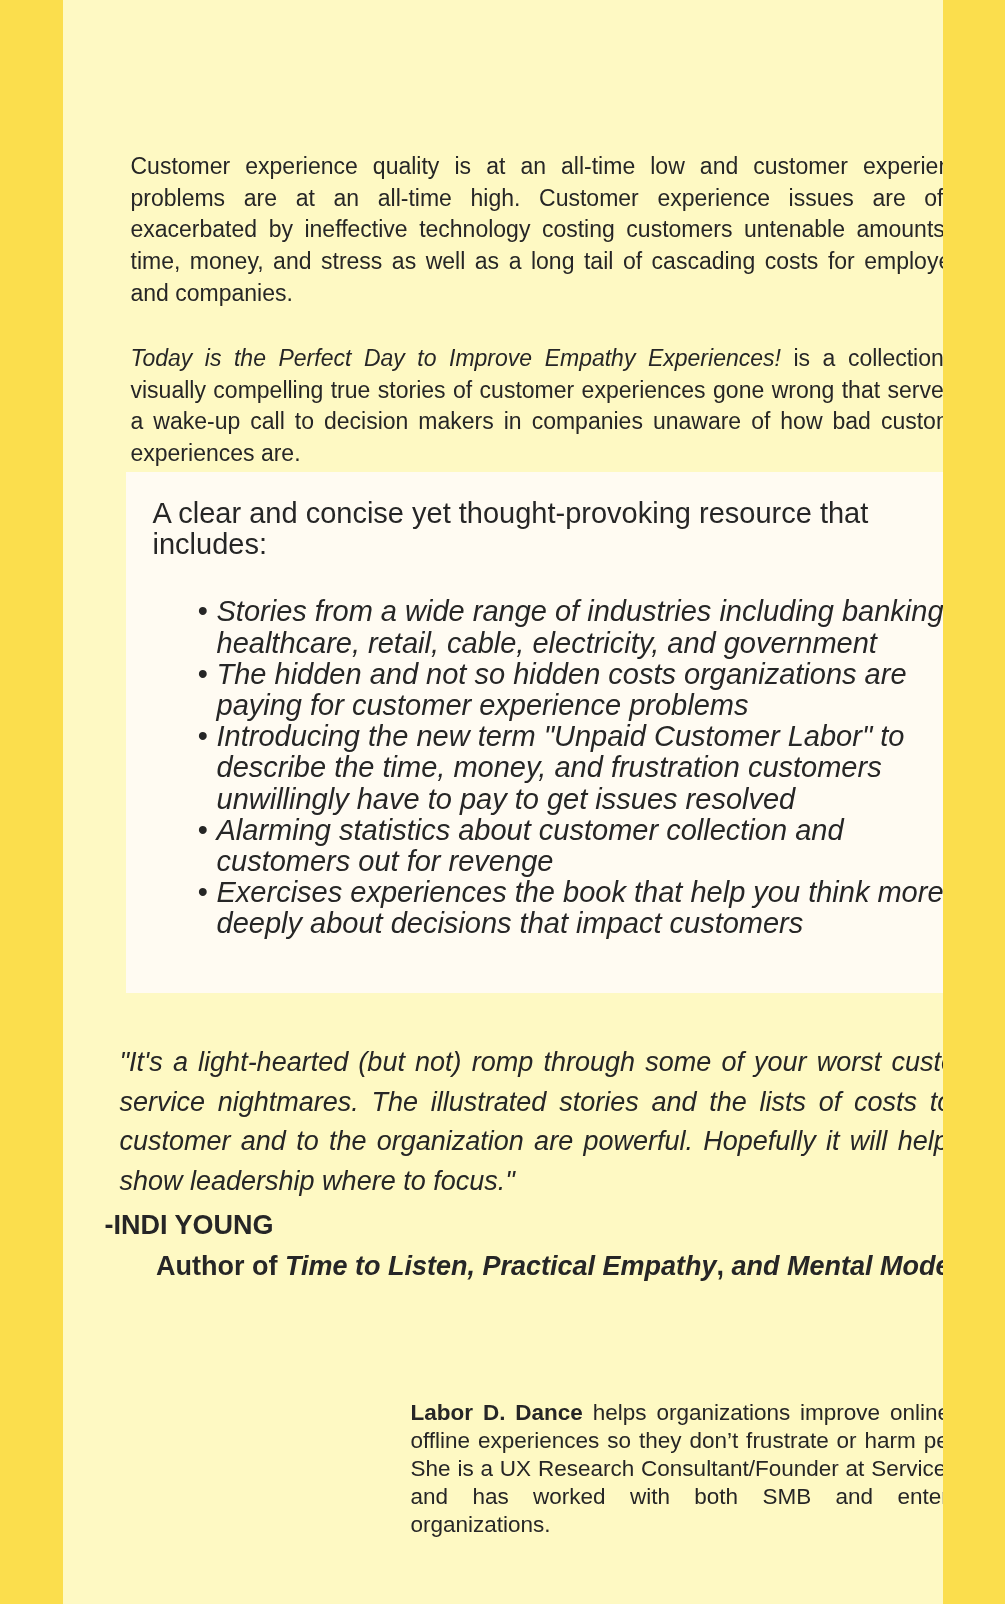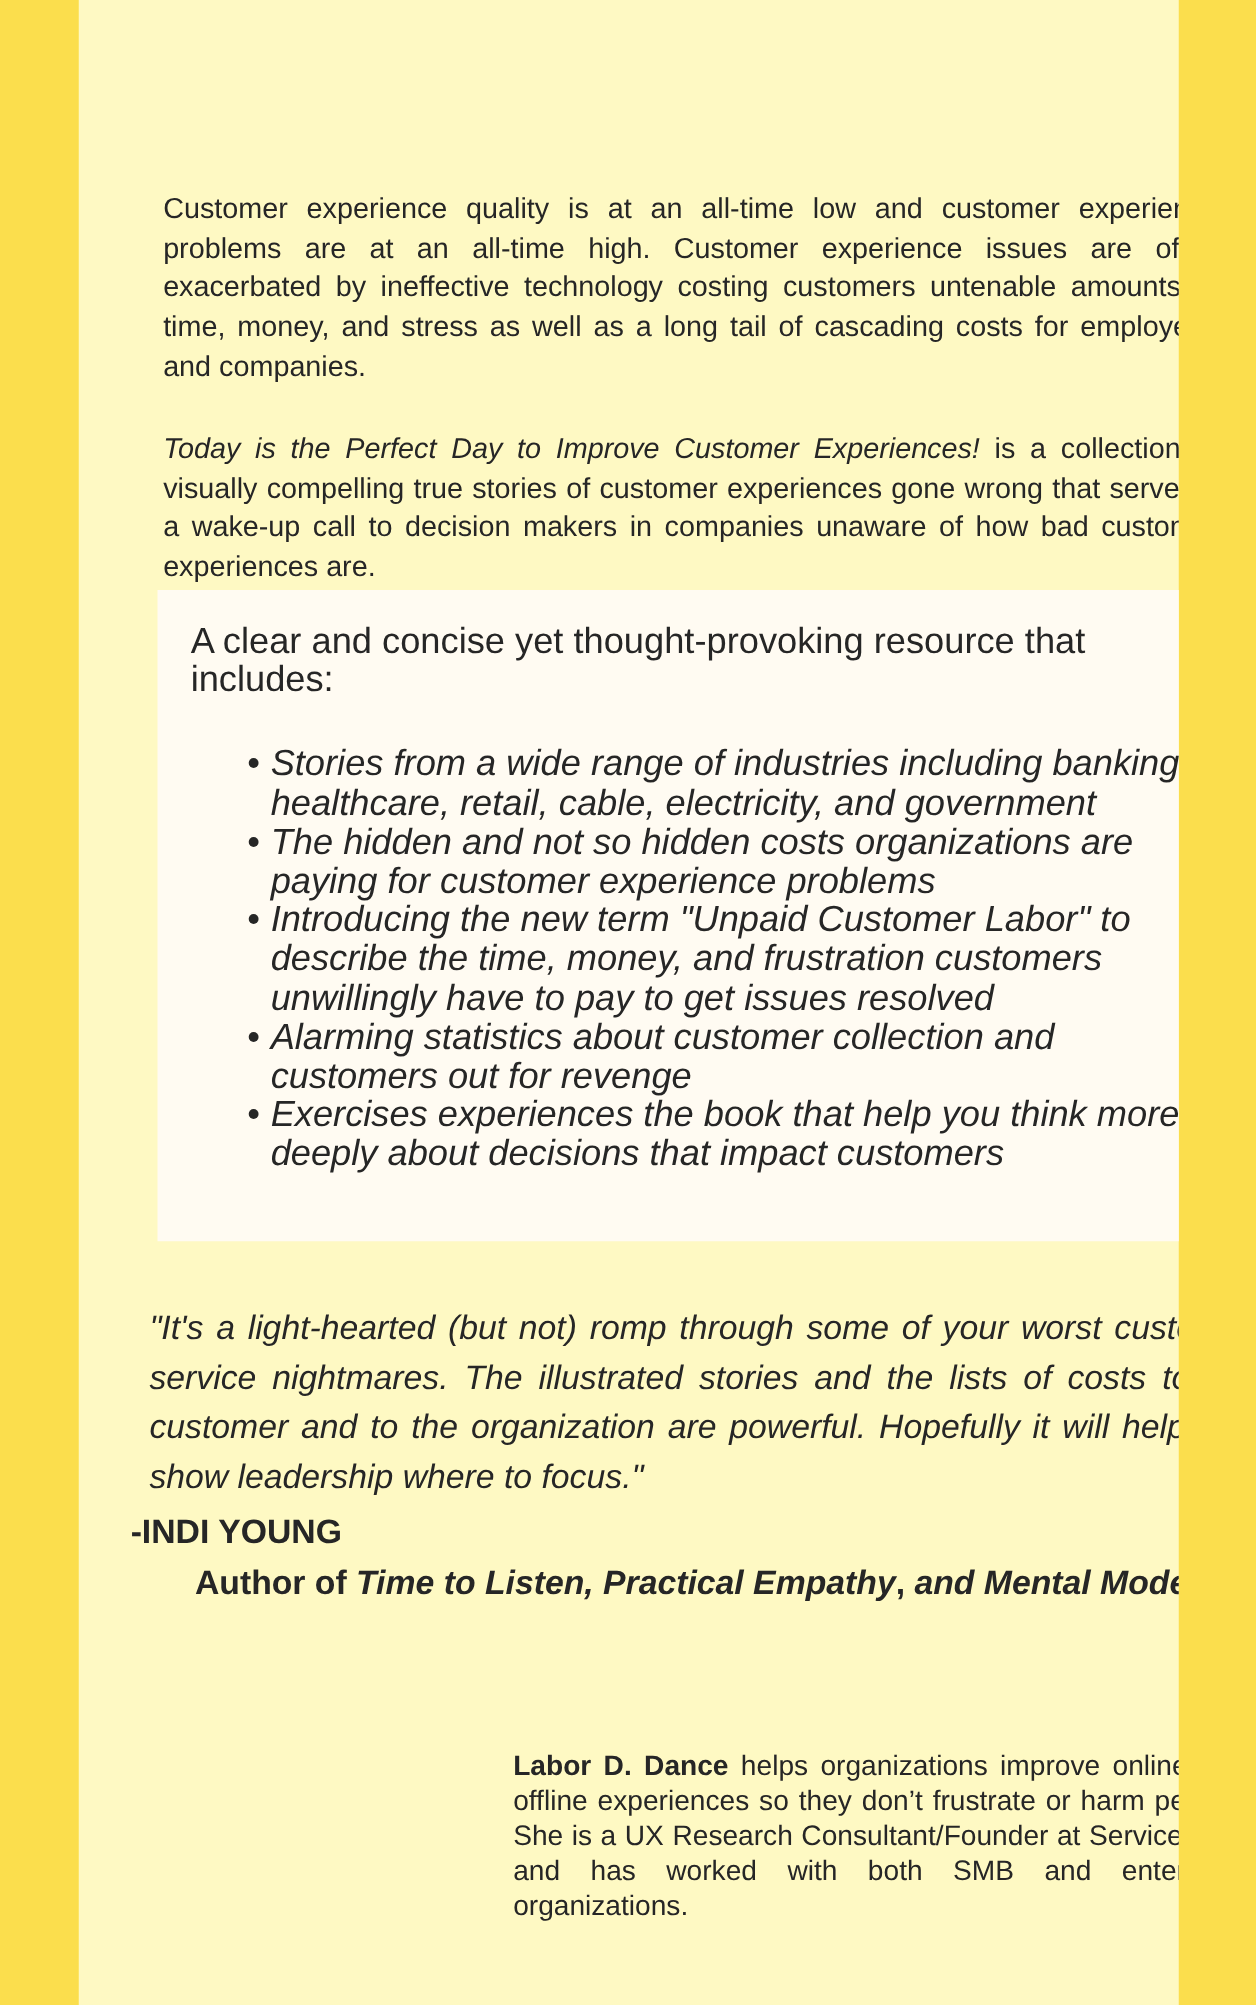--- a/index.html
+++ b/index.html
@@ -98,21 +98,21 @@
     text-align: justify;
   }
 </style>
 </head>
 <body>
 
 <div class="page">
 
   <p class="block intro-para p1">Customer experience quality is at an all-time low and customer experience problems are at an all-time high. Customer experience issues are often exacerbated by ineffective technology costing customers untenable amounts of time, money, and stress as well as a long tail of cascading costs for employees and companies.</p>
 
-  <p class="block intro-para p2"><span class="italic">Today is the Perfect Day to Improve Customer Experiences!</span><span> is a collection of visually compelling true stories of customer experiences gone wrong that serve as a wake-up call to decision makers in companies unaware of how bad customer experiences are.</span></p>
+  <p class="block intro-para p2"><span class="italic">Today is the Perfect Day to Improve Empathy Experiences!</span><span> is a collection of visually compelling true stories of customer experiences gone wrong that serve as a wake-up call to decision makers in companies unaware of how bad customer experiences are.</span></p>
 
   <div class="block features-box">
     <div>A clear and concise yet thought-provoking resource that includes:</div>
     <ul>
         <li>Stories from a wide range of industries including banking, healthcare, retail, cable, electricity, and government</li>
         <li>The hidden and not so hidden costs organizations are paying for customer experience problems</li>
         <li>Introducing the new term "Unpaid Customer Labor" to describe the time, money, and frustration customers unwillingly have to pay to get issues resolved</li>
         <li>Alarming statistics about customer collection and customers out for revenge</li>
         <li class="italic">Exercises experiences the book that help you think more deeply about decisions that impact customers</li>
       </ul>

